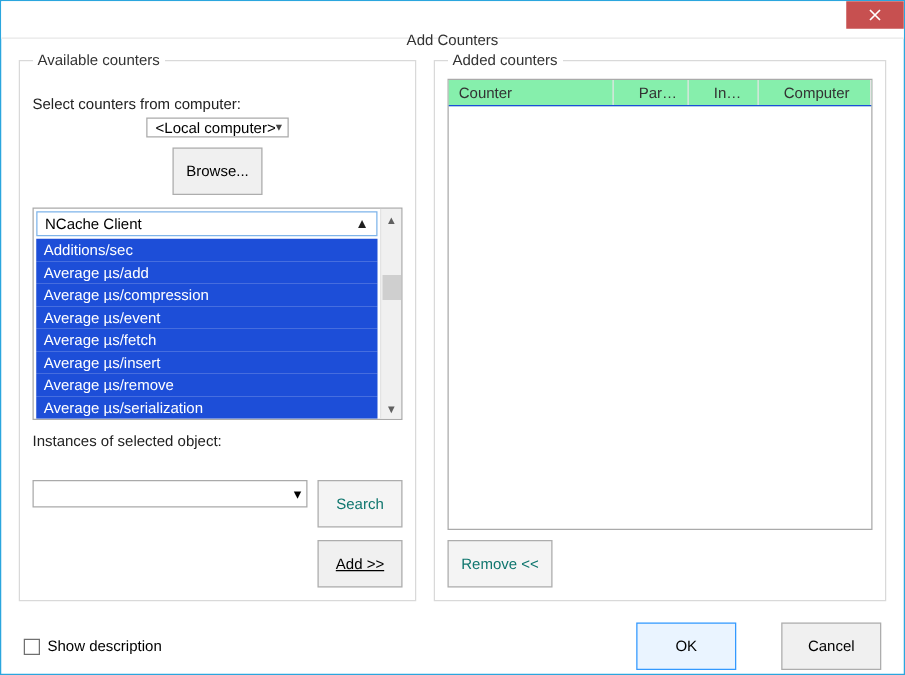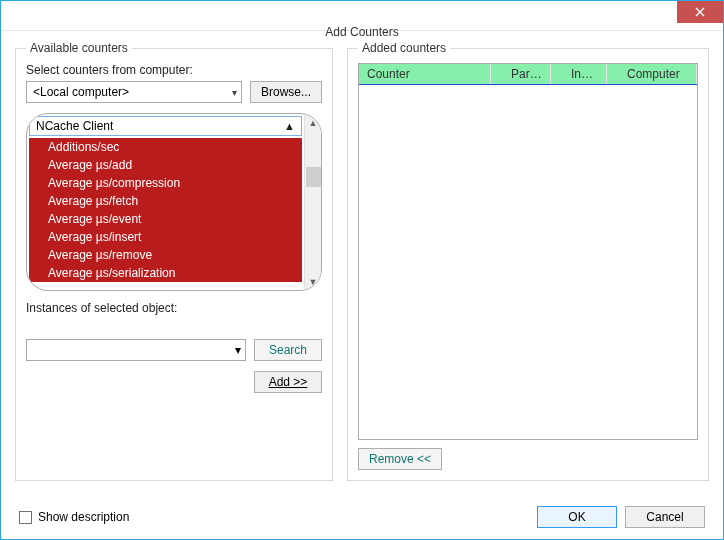--- a/index.html
+++ b/index.html
@@ -31,59 +31,59 @@
     height: calc(100% - 30px - 44px);
   }
   fieldset {
     border: 1px solid #d9d9d9;
     padding: 8px 10px 10px 10px;
     margin: 0;
   }
   legend { color: #333; padding: 0 4px; }
   .left-panel { width: 356px; display: flex; flex-direction: column; }
   .right-panel { flex: 1; display: flex; flex-direction: column; }
-  .label { color: #222; margin-bottom: 4px; display: block; }
-  .row { display: flex; gap: 8px; align-items: center; margin-bottom: 10px; }
+  .label { color: #222; margin-bottom: 4px; display: block; margin-top: 13px; }
+  .row { display: flex; gap: 8px; align-items: center; margin-bottom: 10px; flex-direction: column; }
   .combo {
     flex: 1; height: 22px;
     border: 1px solid #aaa;
     background: #fff;
     display: flex; align-items: center; justify-content: space-between;
     padding: 0 4px 0 6px;
   }
   .combo .chev { font-size: 10px; color: #444; }
   .btn {
-    height: 22px; padding: 0 10px;
+    height: 38px; padding: 0 10px;
     border: 1px solid #adadad;
     background: #f0f0f0;
     cursor: pointer;
     display: inline-flex; align-items: center; justify-content: center;
     min-width: 68px;
   }
   .btn.disabled { color: #0f766e; cursor: default; background: #f4f4f4; }
   .btn.primary { border: 1px solid #3399ff; background: #eaf4ff; }
   .listbox {
     border: 1px solid #aaa;
     background: #fff;
     overflow: hidden;
     position: relative;
   }
-  .counters-box { height: 178px; display: flex; border-radius: 22px; }
+  .counters-box { height: 178px; display: flex; }
   .counters-scroll { flex: 1; overflow: hidden; }
   .group-header {
     display: flex; align-items: center; justify-content: space-between;
     padding: 2px 6px;
     border: 1px solid #7eb4ea; background: #fff;
     margin: 2px;
   }
   .group-header .name { color: #000; }
   .group-header .arrow { color: #1f1f1f; font-size: 11px;}
   .counter-item {
-    background: #b91c1c; color: #fff;
-    padding: 2px 19px; margin: 0 2px;
+    background: #1d4ed8; color: #fff;
+    padding: 2px 6px; margin: 0 2px;
     white-space: nowrap; overflow: hidden; text-overflow: ellipsis;
   }
   .scrollbar {
     width: 17px; background: #f0f0f0;
     border-left: 1px solid #e3e3e3;
     display: flex; flex-direction: column;
     align-items: center;
   }
   .scrollbar .sb-btn { width: 100%; height: 17px; display:flex;align-items:center;justify-content:center; font-size:9px;color:#606060;}
   .scrollbar .thumb { width: 15px; height: 20px; background: #cfcfcf; margin-top: 36px; }
@@ -108,21 +108,21 @@
   .added-body { flex: 1; }
   .remove-row { margin-top: 8px; }
   .footer {
     position: absolute; bottom: 0; left: 0; right: 0;
     height: 44px; padding: 0 18px;
     display: flex; align-items: center; justify-content: space-between;
   }
   .checkbox { display: flex; align-items: center; gap: 6px; }
   .cb-box { width: 13px; height: 13px; border: 1px solid #707070; background: #fff; }
   .footer-btns { display: flex; gap: 8px; }
-  .footer .btn { min-width: 80px; }
+  .footer .btn { min-width: 80px; margin-left: 28px; }
 </style>
 </head>
 <body>
 
 <div class="window">
 
   <div class="titlebar">
     <span class="title">Add Counters</span>
     <div class="close-btn">
       <svg viewBox="0 0 10 10">
@@ -150,22 +150,22 @@
       <div class="listbox counters-box">
         <div class="counters-scroll">
           <div class="group-header">
             <span class="name">NCache Client</span>
             <span class="arrow">▲</span>
           </div>
           <div id="counter-items">
               <div class="counter-item">Additions/sec</div>
               <div class="counter-item">Average µs/add</div>
               <div class="counter-item">Average µs/compression</div>
+              <div class="counter-item">Average µs/event</div>
               <div class="counter-item">Average µs/fetch</div>
-              <div class="counter-item">Average µs/event</div>
               <div class="counter-item">Average µs/insert</div>
               <div class="counter-item">Average µs/remove</div>
               <div class="counter-item">Average µs/serialization</div>
             </div>
         </div>
         <div class="scrollbar">
           <div class="sb-btn">▲</div>
           <div class="thumb"></div>
           <div style="flex:1"></div>
           <div class="sb-btn">▼</div>

